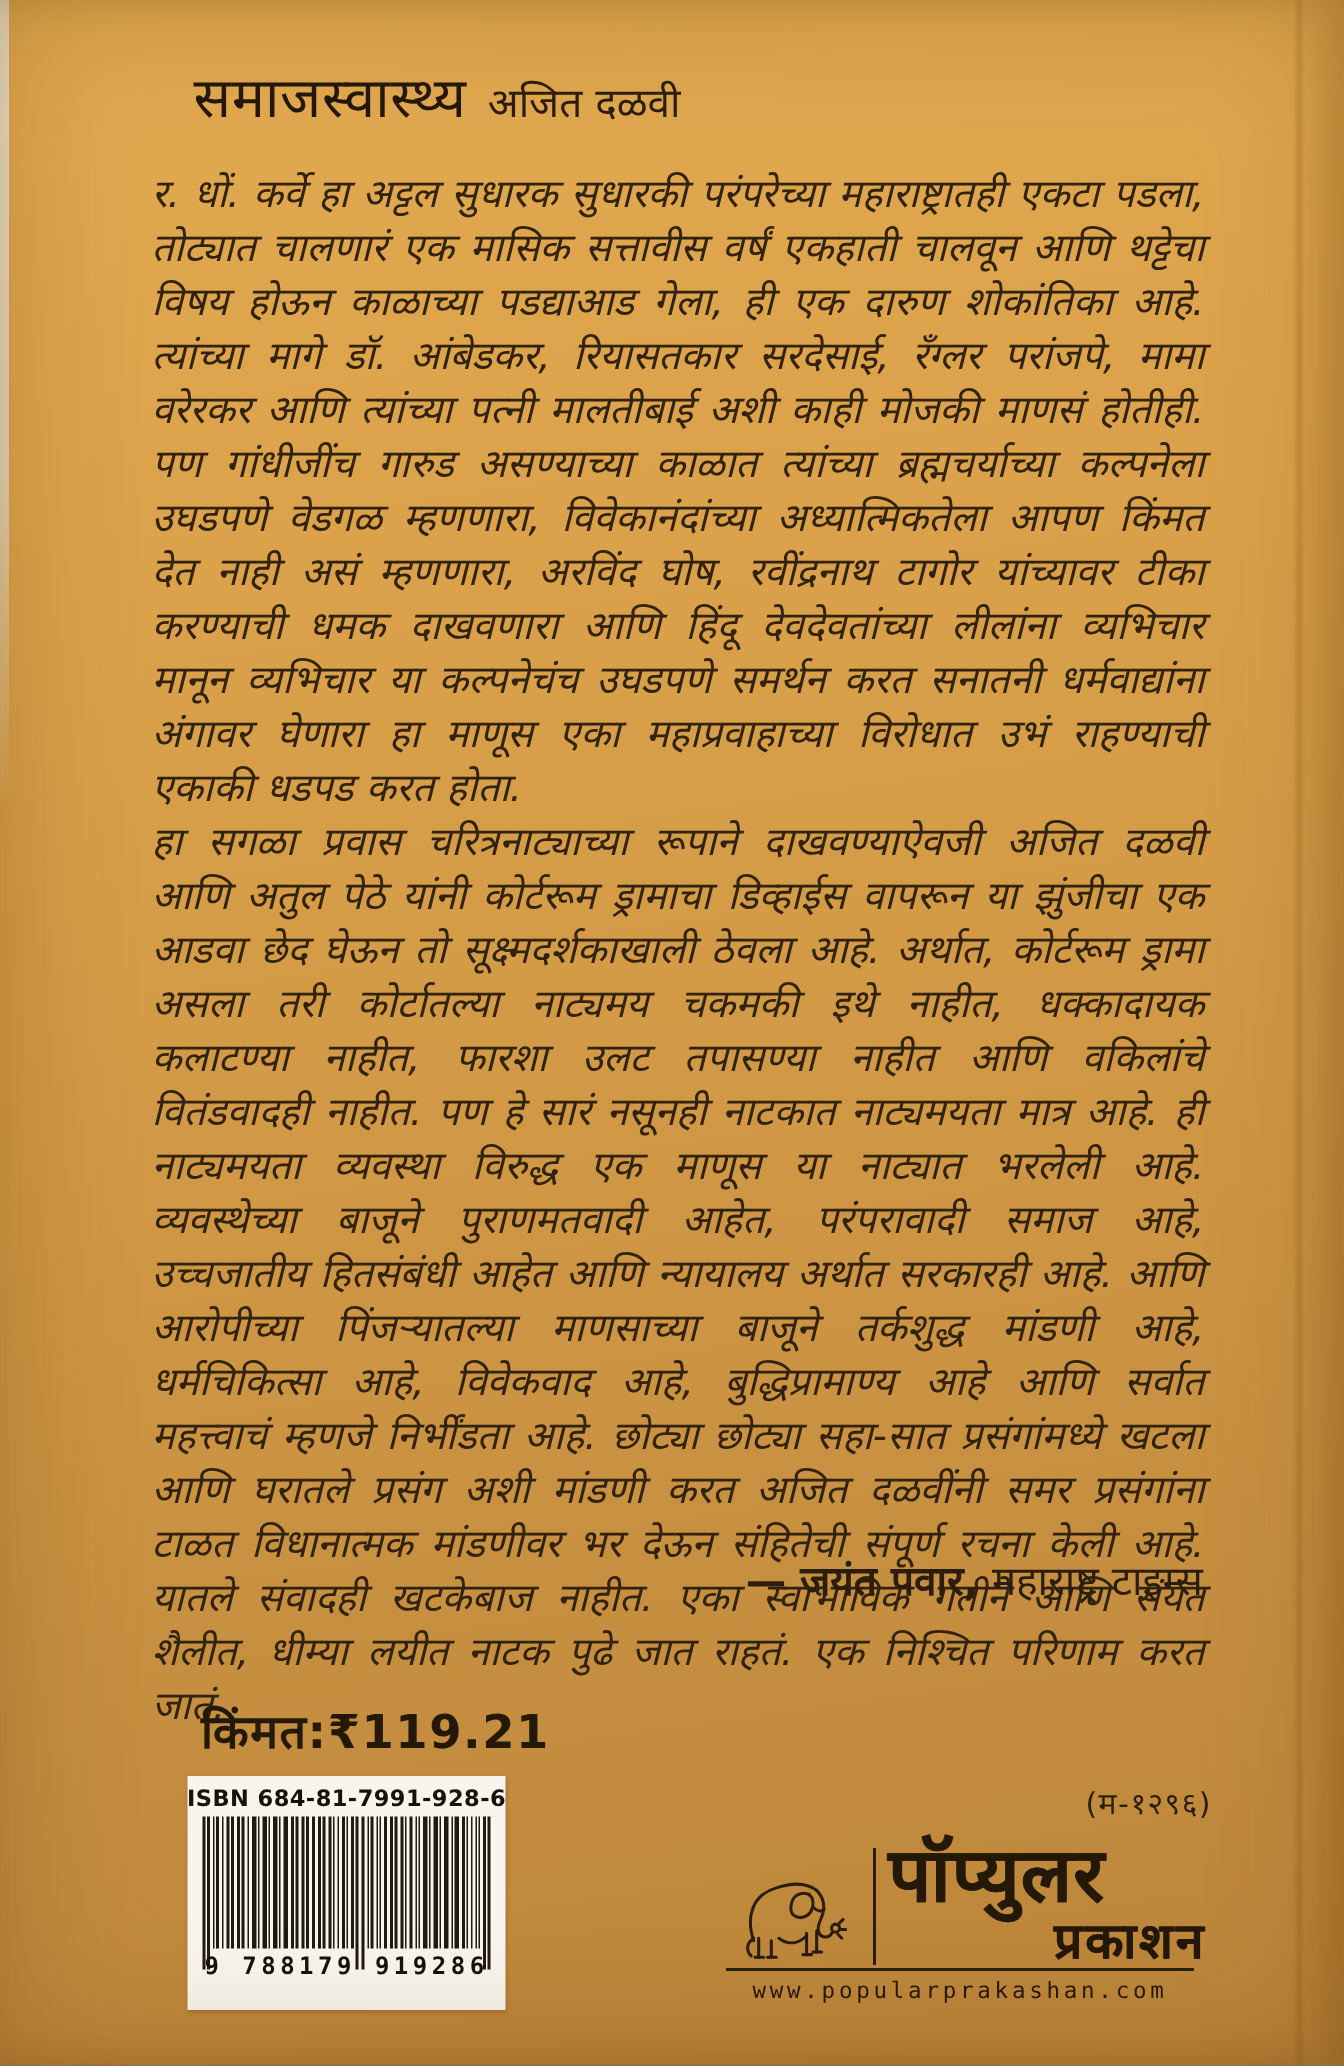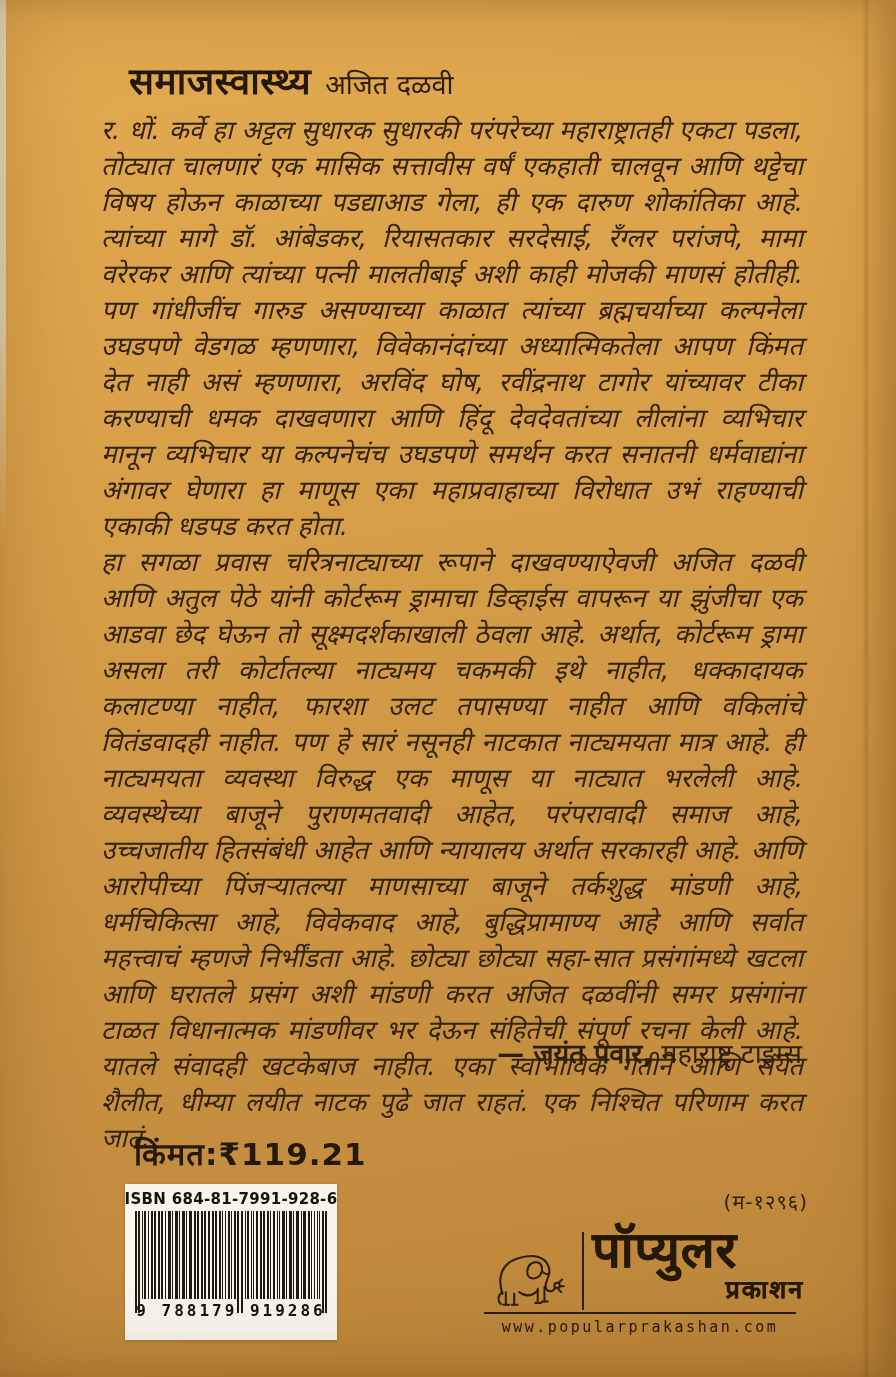--- a/index.html
+++ b/index.html
@@ -22,21 +22,21 @@
     opacity:.85;
   }
   .crease{
     position:absolute;right:26px;top:0;width:8px;height:100%;
     background:linear-gradient(90deg,rgba(90,50,0,0) 0%,rgba(90,50,0,.16) 55%,rgba(90,50,0,0) 100%);
   }
   .title-row{
     position:absolute;left:129px;top:38px;width:680px;
     display:flex;align-items:baseline;gap:14px;white-space:nowrap;
   }
-  .book-title{font-size:37px;font-weight:700;letter-spacing:.5px;color:#241806;margin-top:16px;}
+  .book-title{font-size:37px;font-weight:400;letter-spacing:.5px;color:#241806;}
   .book-author{font-size:27px;font-weight:500;color:#2c1e0c;}
   .blurb{
     position:absolute;left:101px;top:112px;width:702px;
     font-size:26px;line-height:36px;text-align:justify;
     color:#32230f;
   }
   .blurb p{margin:0;font-style:italic;}
   .attribution{
     position:absolute;right:94px;top:1034px;
     font-size:27px;white-space:nowrap;color:#2c1e0c;
@@ -64,21 +64,21 @@
     position:absolute;left:600px;top:1188px;width:208px;text-align:right;
     font-size:20px;color:#2c1e0c;letter-spacing:1px;white-space:nowrap;
   }
   .publisher{position:absolute;left:484px;top:1228px;width:328px;height:104px;}
   .elephant{position:absolute;left:4px;top:2px;width:86px;height:84px;}
   .elephant svg{width:100%;height:100%;}
   .logo-divider{position:absolute;left:98px;top:4px;width:2px;height:78px;background:#2b1d0e;}
   .logo-text{position:absolute;left:108px;top:-4px;width:212px;}
   .logo-line1{font-size:50px;font-weight:800;letter-spacing:1px;color:#241806;line-height:1.05;
     text-shadow:.6px 0 #241806;}
-  .logo-line2{font-size:25px;font-weight:800;letter-spacing:2px;color:#241806;text-align:right;line-height:1.05;
+  .logo-line2{font-size:33px;font-weight:800;letter-spacing:2px;color:#241806;text-align:right;line-height:1.05;
     text-shadow:.5px 0 #241806;}
   .logo-rule{position:absolute;left:0;top:84px;width:312px;height:2px;background:#2b1d0e;}
   .website{
     position:absolute;left:0;top:90px;width:312px;text-align:center;
     font-family:"DejaVu Sans Mono",monospace;
     font-size:15px;font-weight:400;letter-spacing:2.5px;color:#241806;white-space:nowrap;
   }
 </style>
 </head>
 <body>

